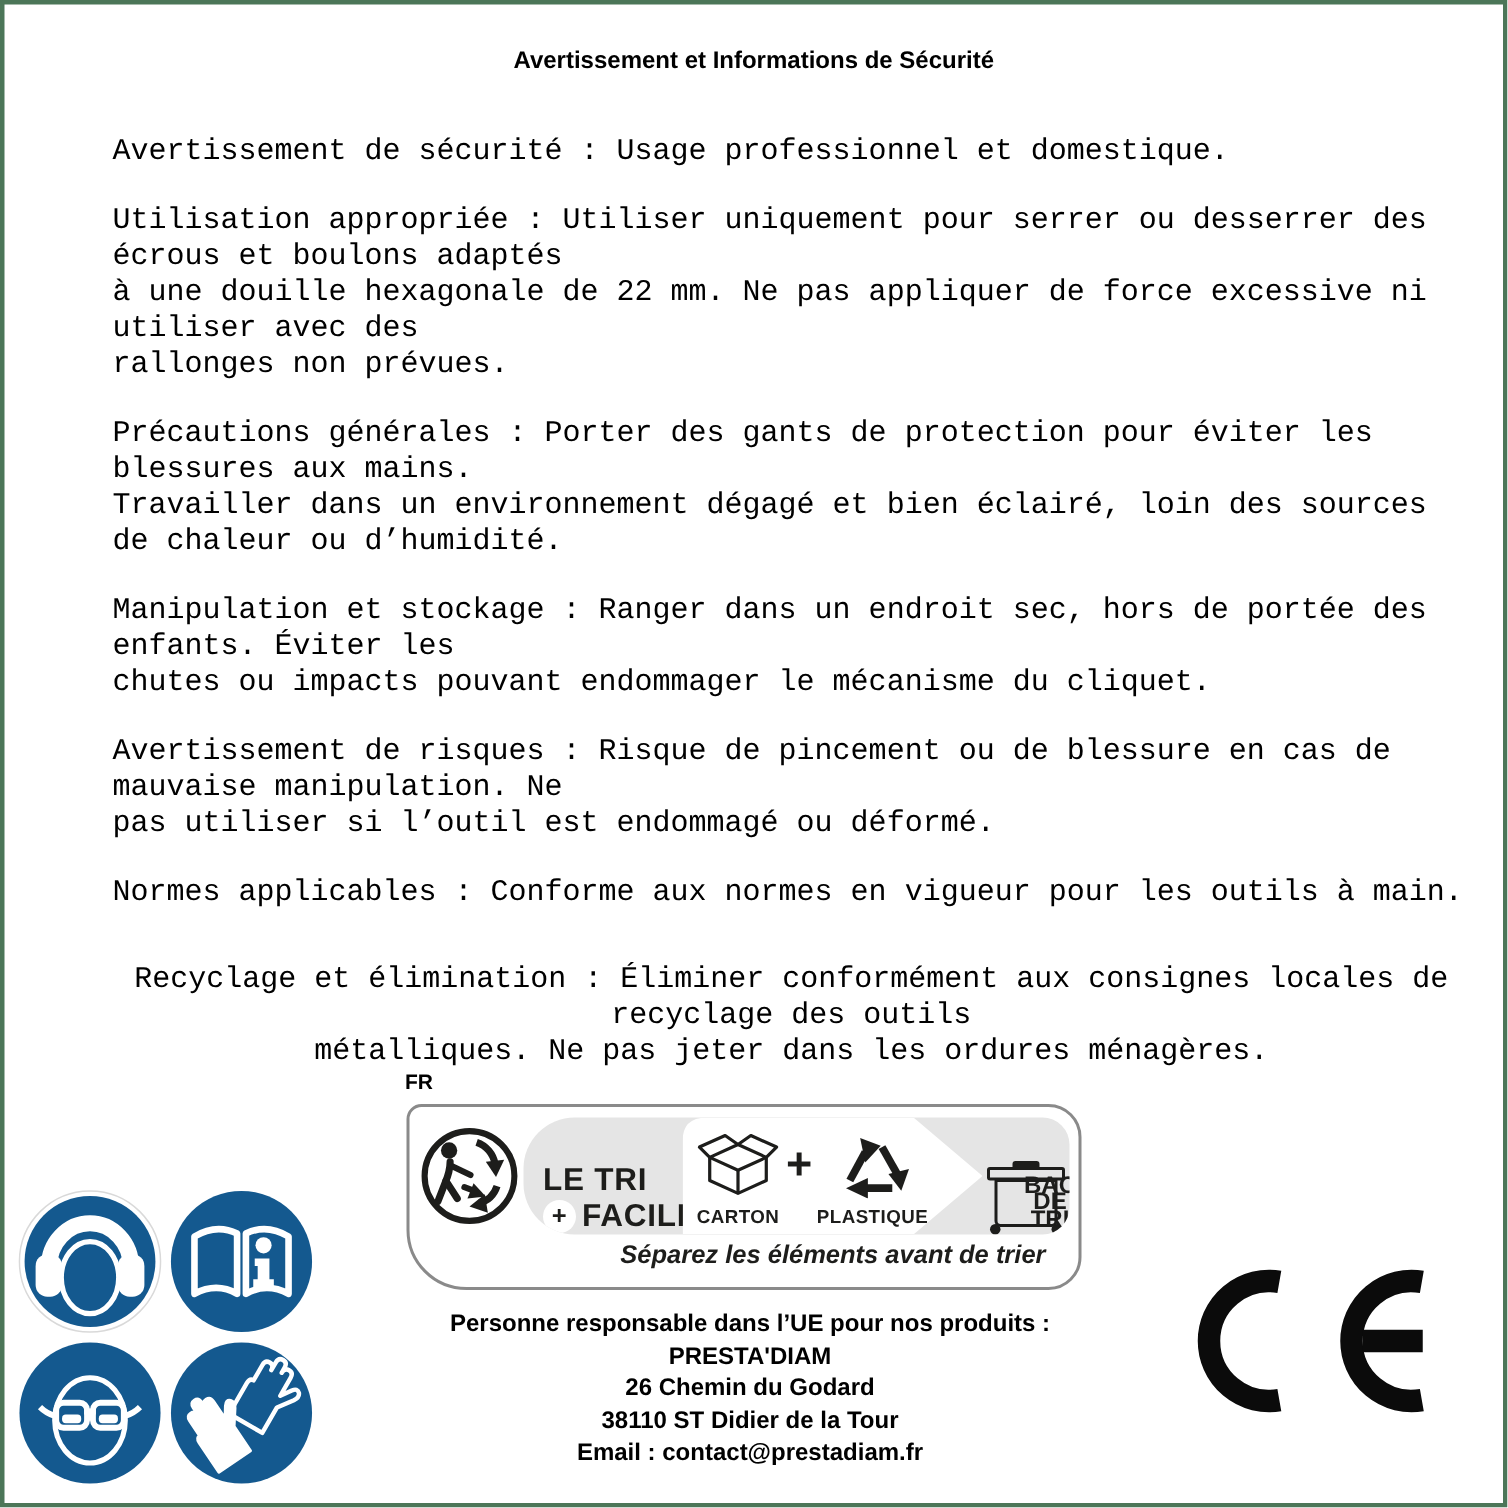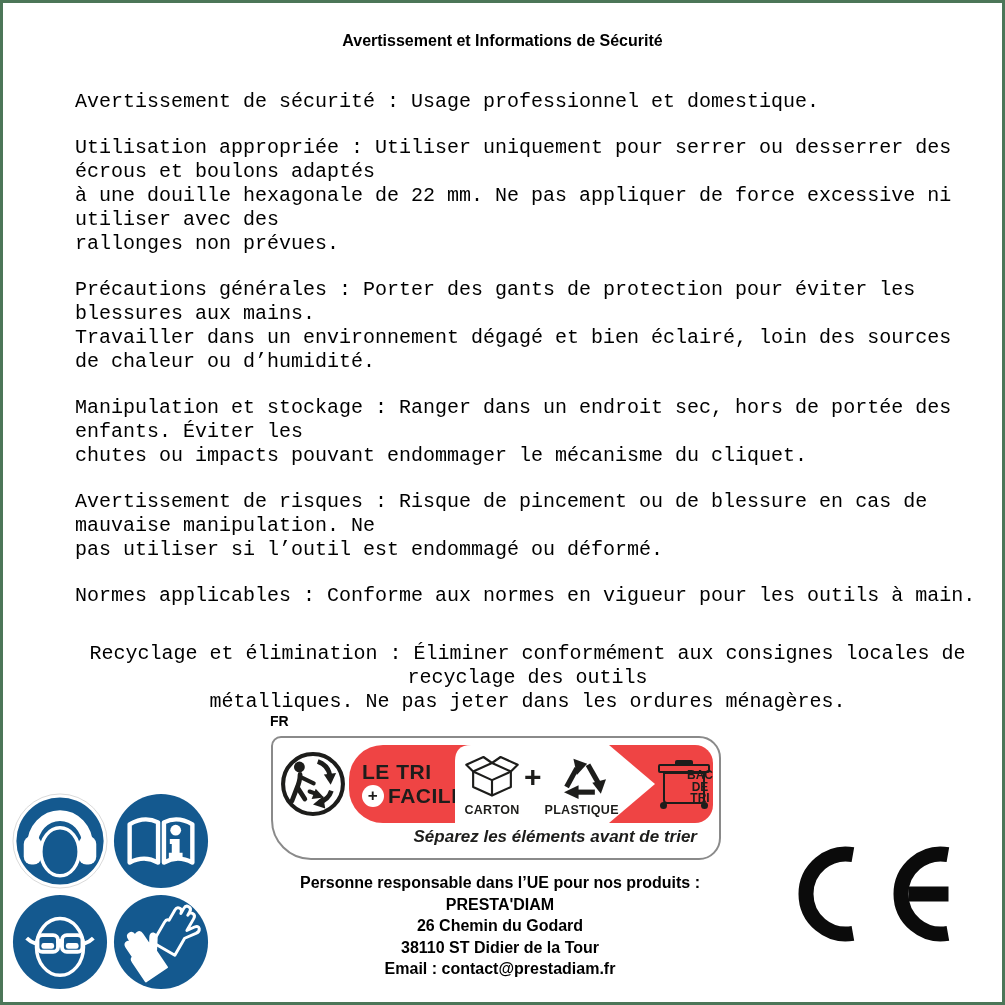--- a/index.html
+++ b/index.html
@@ -19,41 +19,41 @@
     grid-template-columns:98px 98px;grid-auto-rows:98px;gap:3px;}
   .icon-cell{width:98px;height:98px;}
 
   
   .fr{position:absolute;left:267px;top:710px;font-size:14px;font-weight:bold;color:#000000;}
   .infotri{position:absolute;left:268px;top:733px;width:450px;height:124px;
     background:#fff;border:2px solid #8a8a8a;border-radius:10px 22px 22px 40px;
     box-sizing:border-box;}
   .it-row1{display:flex;align-items:center;height:78px;margin:7px 6px 0 4px;}
   .triman{width:72px;display:flex;justify-content:center;align-items:center;}
-  .yellowband{flex:1;height:78px;background:#ef4444;border-radius:34px 18px 18px 34px;
-    display:flex;align-items:center;overflow:hidden;}
+  .yellowband{flex:1;height:78px;background:#e5e5e5;border-radius:34px 18px 18px 34px;
+    display:flex;align-items:flex-end;overflow:hidden;}
   .letri{width:106px;padding-left:13px;box-sizing:border-box;color:#1d1d1b;font-weight:800;}
   .letri .l1{font-size:21px;letter-spacing:.5px;}
   .letri .l2{display:flex;align-items:center;gap:4px;font-size:21px;letter-spacing:.5px;}
   .plus-circle{width:22px;height:22px;background:#fff;border-radius:50%;flex:0 0 22px;
     display:flex;align-items:center;justify-content:center;font-size:17px;font-weight:800;color:#1d1d1b;}
   .inset{width:200px;height:78px;background:#fff;
     clip-path:path("M 0 16 Q 0 0 16 0 L 154 0 L 200 39 L 154 78 L 0 78 Z");
     display:flex;align-items:center;padding-left:8px;box-sizing:border-box;}
   .mat{display:flex;flex-direction:column;align-items:center;}
   .mat .lbl{font-size:12.5px;font-weight:bold;color:#1d1d1b;letter-spacing:.3px;}
   .matplus{font-size:30px;font-weight:bold;color:#1d1d1b;margin:0 3px 14px;}
   .bincell{flex:1;display:flex;justify-content:center;}
   .bac{display:flex;flex-direction:column;align-items:center;}
   .bac-knob{width:18px;height:4px;background:#1d1d1b;border-radius:2px 2px 0 0;}
   .bac-lid{width:52px;height:9px;border:2.5px solid #1d1d1b;border-radius:2px;
     box-sizing:border-box;}
   .bac-body{width:42px;height:32px;border:2.5px solid #1d1d1b;margin-top:-1px;
     border-radius:1px 1px 4px 4px;box-sizing:border-box;display:flex;flex-direction:column;
-    align-items:center;justify-content:center;font-size:12px;line-height:11.5px;
+    align-items:center;justify-content:center;font-size:16px;line-height:11.5px;
     font-weight:800;color:#1d1d1b;padding-left:32px;}
   .bac-wheels{display:flex;justify-content:space-between;width:48px;margin-top:-2px;}
   .wheel{width:7px;height:7px;background:#1d1d1b;border-radius:50%;}
   .it-row2{text-align:right;padding-right:22px;font-size:17px;font-style:italic;
     font-weight:bold;color:#1d1d1b;margin-top:4px;}
 
   .responsible{position:absolute;left:262px;top:869px;width:470px;text-align:center;
     font-weight:bold;font-size:16px;line-height:21.5px;}
   .ce{position:absolute;left:795px;top:840px;width:160px;height:102px;}
 </style>

